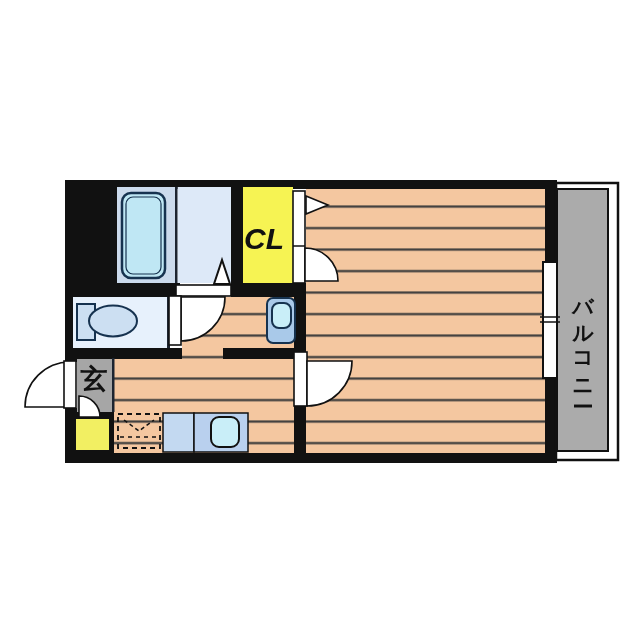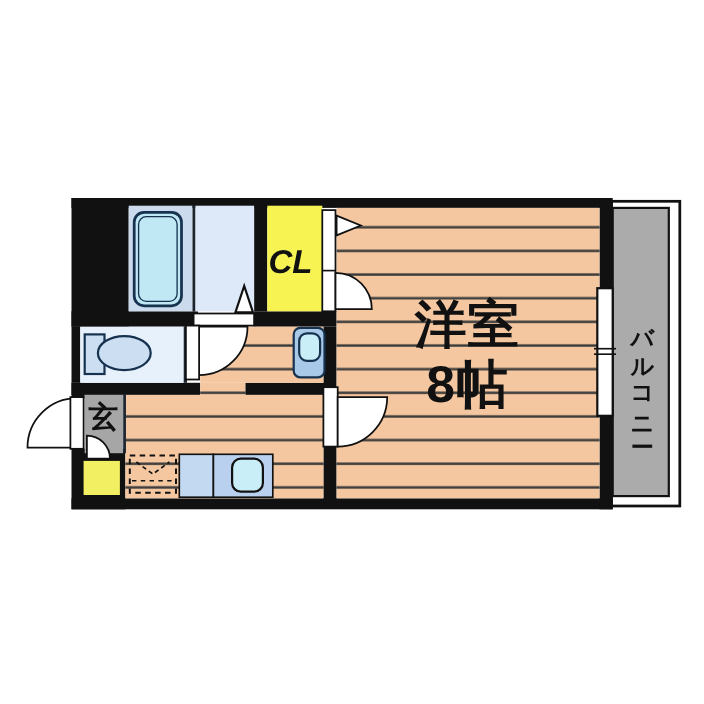--- a/index.html
+++ b/index.html
@@ -115,20 +115,16 @@
       <polygon class="doorwhite" points="306,196 328,205 306,214"></polygon>
       <path class="doorwhite" d="M305,281 L305,248 A33,33 0 0 1 338,281 Z"></path>
     </g>
     <g>
       <path class="doorwhite" d="M70,407 L70,362 A45,45 0 0 0 25,407 Z"></path>
       <rect class="doorwhite" x="64" y="361" width="12" height="47"></rect>
       <path class="doorwhite" d="M79,417 L79,396 A21,21 0 0 1 100,417 Z"></path>
     </g>
   </svg>
 
-  <div class="lbl" id="lbl-main">
-    <div>洋室</div>
-    <div>8帖</div>
-  </div>
   <div class="lbl" id="lbl-cl">CL</div>
   <div class="lbl" id="lbl-genkan">玄</div>
   <div class="lbl" id="lbl-balcony">バルコニー</div>
 </div>
 
 </body></html>

